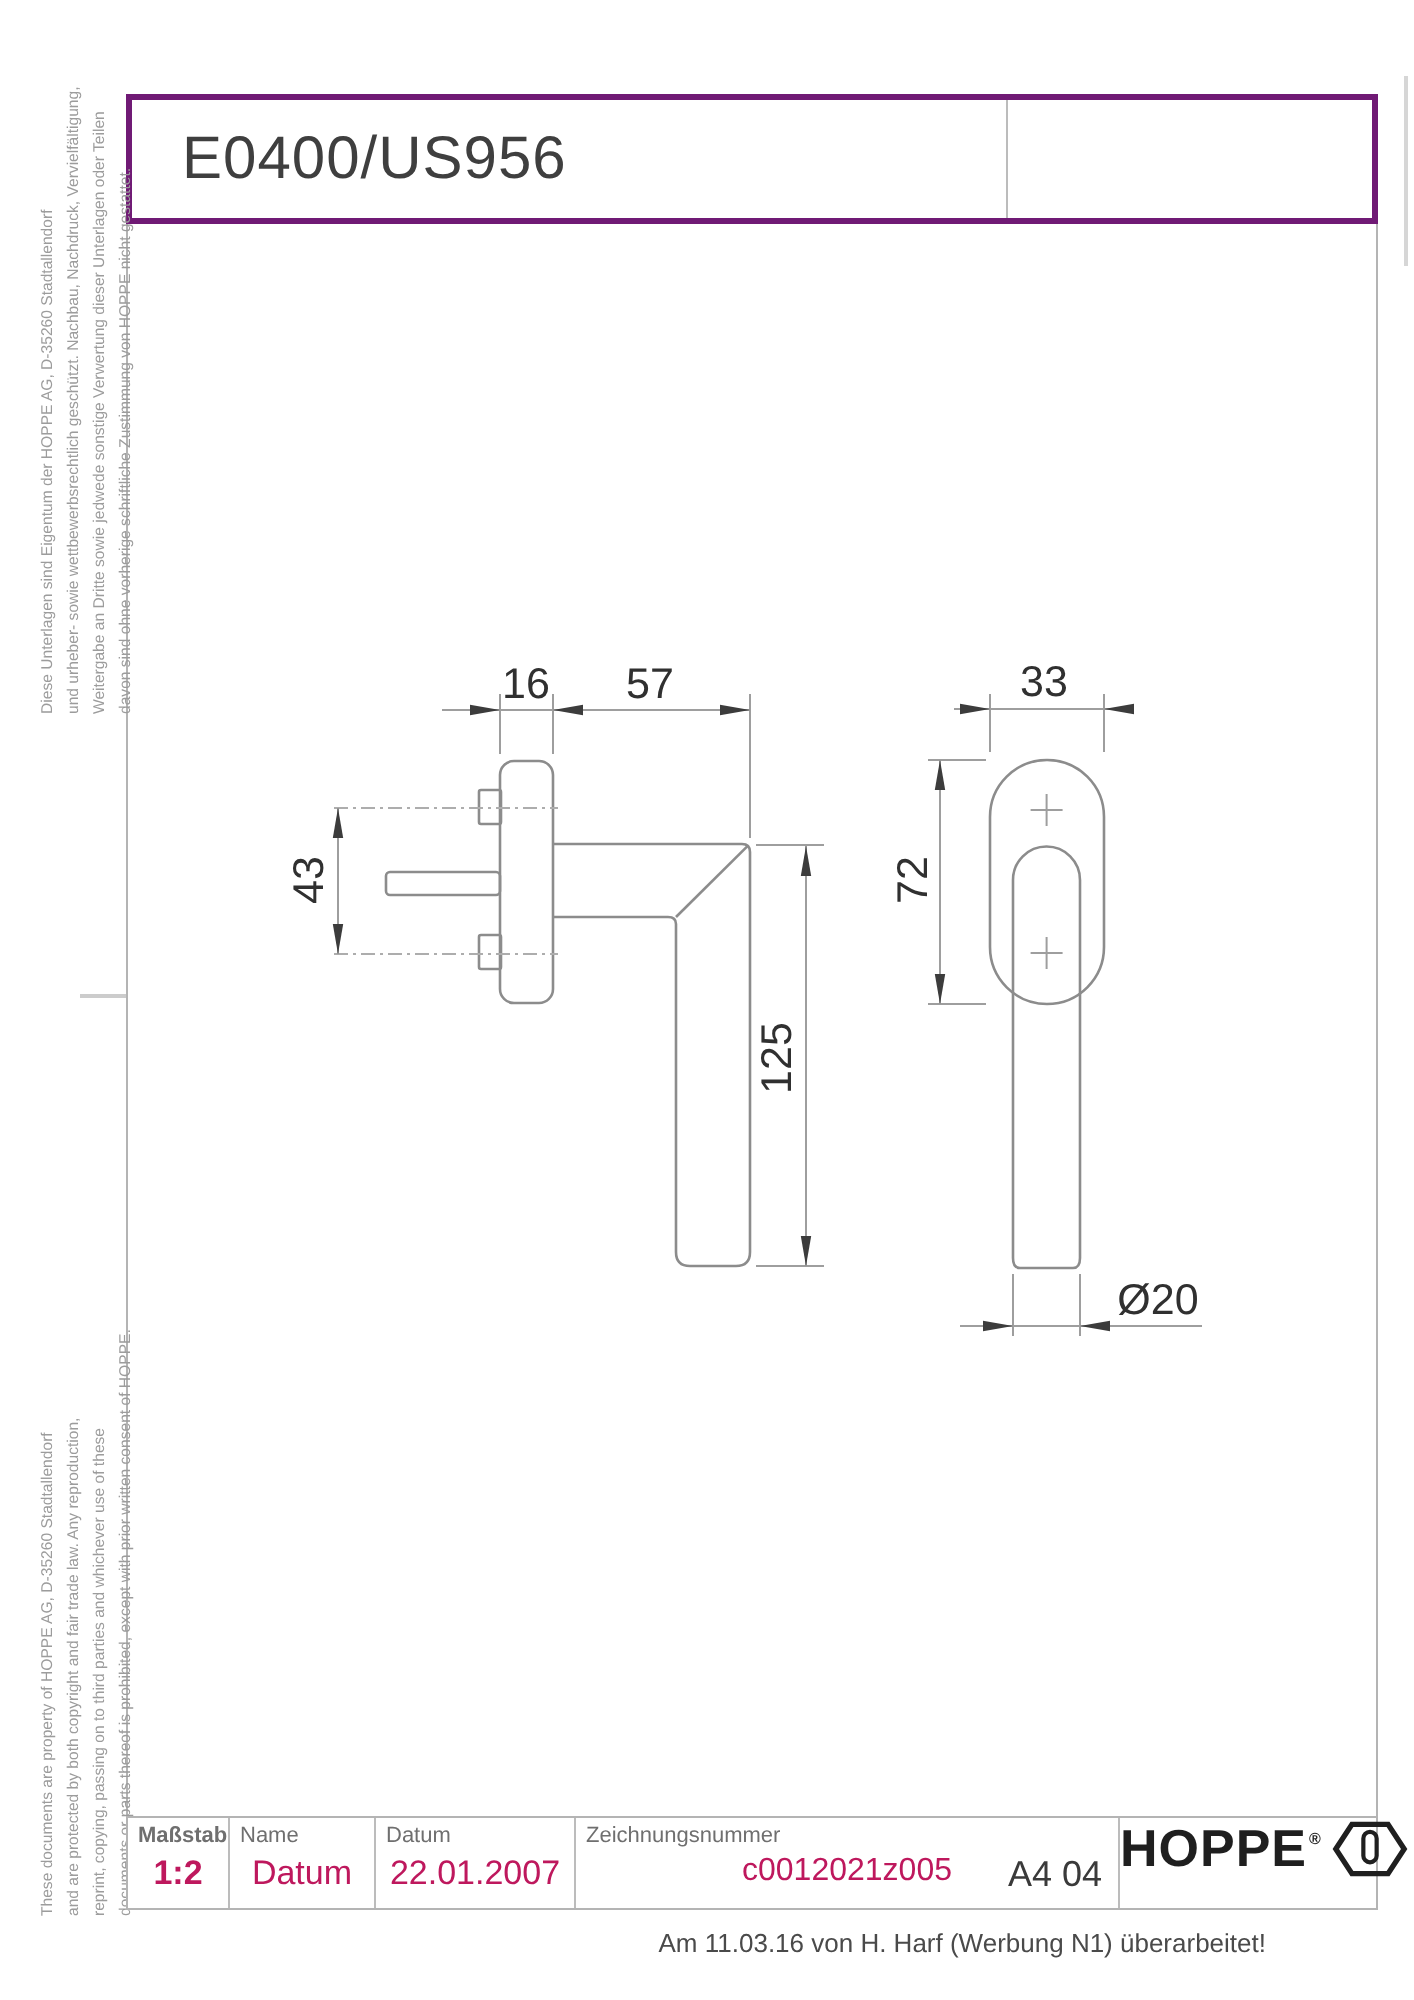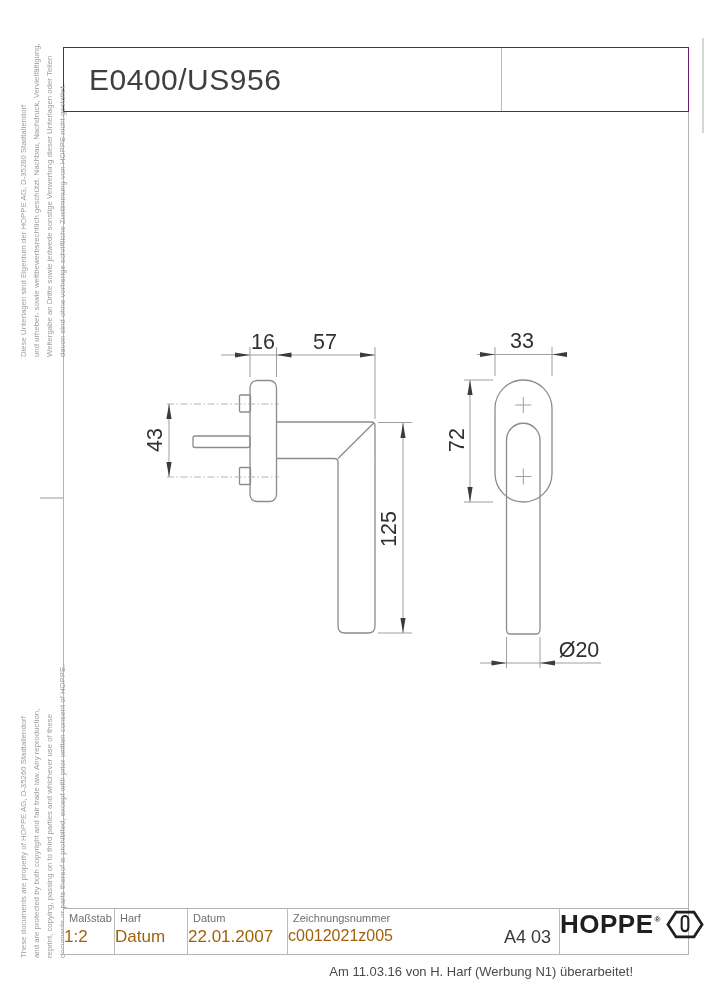--- a/index.html
+++ b/index.html
@@ -3,21 +3,21 @@
 <meta charset="utf-8">
 <style>
   html,body{margin:0;padding:0;background:#fff;}
   #page{position:relative;width:707px;height:1000px;background:#ffffff;overflow:hidden;
         font-family:"Liberation Sans", sans-serif;}
 
   
   .frame{position:absolute;left:63px;top:47px;width:626px;height:908px;
          border:1px solid #b4b4b4;box-sizing:border-box;}
   .titlebox{position:absolute;left:63px;top:47px;width:626px;height:65px;
-            border:1px solid #701a75;box-sizing:border-box;display:flex;}
+            border:3px solid #701a75;box-sizing:border-box;display:flex;}
   .titlebox .left{flex:0 0 438px;border-right:1px solid #bcbcbc;display:flex;align-items:center;
                   padding-left:25px;box-sizing:border-box;}
   .titlebox .right{flex:1;}
   .doc-title{font-size:30px;color:#3f3f3f;letter-spacing:0.5px;}
 
   
   .legal{position:absolute;width:360px;height:52px;font-size:7.8px;line-height:13px;
          color:#9c9c9c;white-space:pre-line;transform:rotate(-90deg);
          transform-origin:top left;}
   .legal.de{left:17px;top:357px;}
@@ -29,27 +29,27 @@
 
   
   .drawing{position:absolute;left:0;top:0;width:707px;height:1000px;}
   .drawing text{font-family:"Liberation Sans", sans-serif;font-size:21.5px;fill:#303030;}
 
   
   .tblock{position:absolute;left:63px;top:908px;width:626px;height:47px;
           border:1px solid #b4b4b4;box-sizing:border-box;display:flex;background:#fff;}
   .cell{position:relative;border-right:1px solid #bcbcbc;box-sizing:border-box;height:100%;}
   .cell:last-child{border-right:none;}
-  .c-scale{flex:0 0 51px;}
+  .c-scale{flex:0 0 51px;font-weight:bold;}
   .c-name{flex:0 0 73px;}
   .c-date{flex:0 0 100px;}
   .c-dnr{flex:0 0 272px;}
   .c-brand{flex:1;display:flex;justify-content:center;gap:6px;}
   .tb-label{position:absolute;left:5px;top:3px;font-size:11px;color:#6f6f6f;}
-  .tb-value{position:absolute;left:0;right:0;top:18px;text-align:left;font-size:17px;color:#a16207;}
+  .tb-value{position:absolute;left:0;right:0;top:18px;text-align:center;font-size:17px;color:#be185d;}
   .c-dnr .tb-value{font-size:16px;}
   .tb-format{position:absolute;right:8px;top:18px;font-size:18px;color:#3a3a3a;}
   .brand-word{font-size:26px;font-weight:bold;color:#1f1f1f;letter-spacing:0.5px;position:relative;}
   .brand-reg{font-size:8px;color:#1f1f1f;position:relative;top:-11px;left:1px;}
 
   .rev-note{position:absolute;right:74px;top:964px;font-size:13px;color:#4a4a4a;}
 </style>
 </head>
 <body>
 
@@ -149,31 +149,31 @@
       <text x="579" y="657" text-anchor="middle">Ø20</text>
     </g>
   </svg>
 
   <div class="tblock">
     <div class="cell c-scale">
       <span class="tb-label">Maßstab</span>
       <div class="tb-value">1:2</div>
     </div>
     <div class="cell c-name">
-      <span class="tb-label">Harf</span>
+      <span class="tb-label">Name</span>
       <div class="tb-value">Datum</div>
     </div>
     <div class="cell c-date">
       <span class="tb-label">Datum</span>
       <div class="tb-value">22.01.2007</div>
     </div>
     <div class="cell c-dnr">
       <span class="tb-label">Zeichnungsnummer</span>
       <div class="tb-value">c0012021z005</div>
-      <span class="tb-format">A4 03</span>
+      <span class="tb-format">A4 04</span>
     </div>
     <div class="cell c-brand">
       <span class="brand-word"><span>HOPPE</span><span class="brand-reg">®</span></span>
       <svg width="38" height="31" viewBox="0 0 40 32">
         <polygon points="2,16 10.5,3 29.5,3 38,16 29.5,29 10.5,29" fill="none" stroke="#1f1f1f" stroke-width="2.8"></polygon>
         <rect x="16.5" y="7" width="7" height="16" rx="3.5" fill="none" stroke="#1f1f1f" stroke-width="2.2"></rect>
       </svg>
     </div>
   </div>
 

